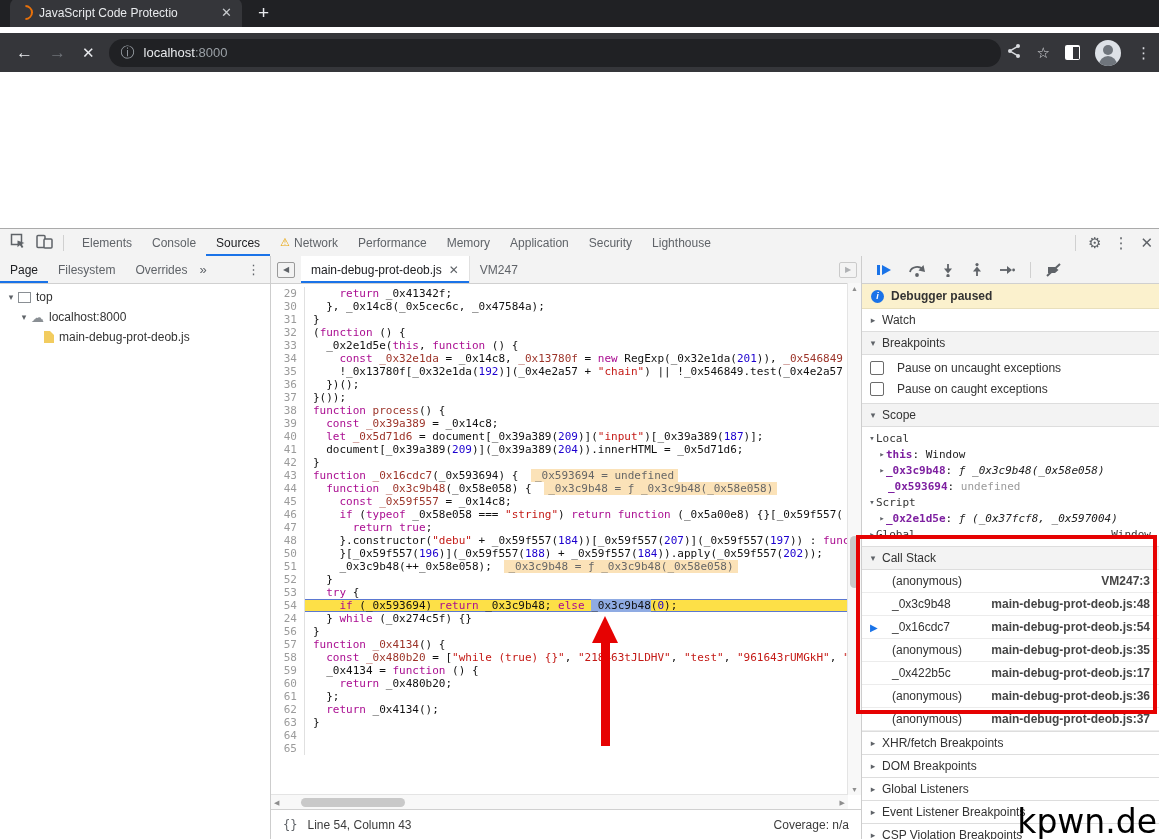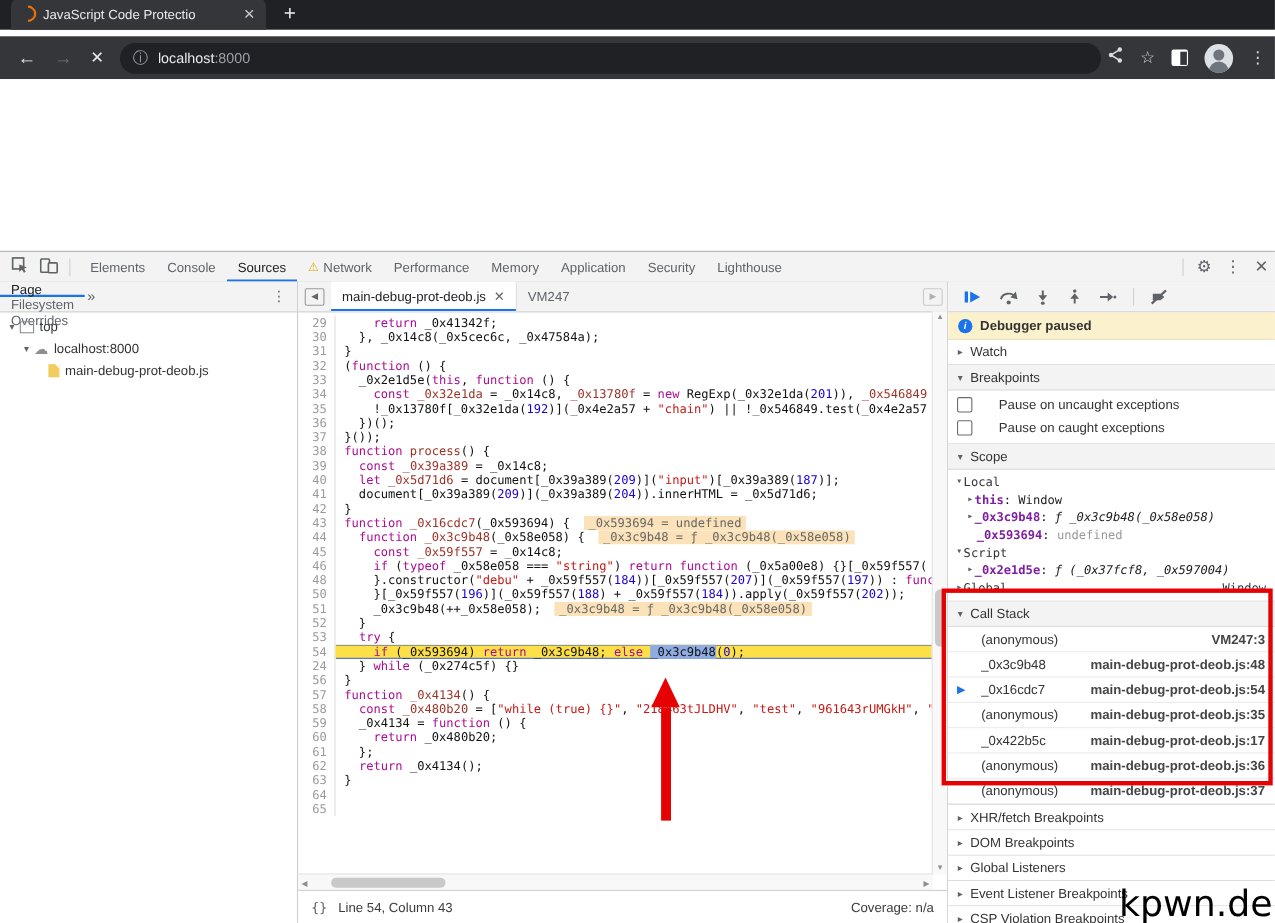--- a/index.html
+++ b/index.html
@@ -104,21 +104,21 @@
   .controls{height:27px;background:#f3f3f3;border-bottom:1px solid #d0d0d0;display:flex;align-items:center;
             gap:15px;padding-left:14px;}
   .ctl{display:flex;align-items:center;}
   .banner{height:24px;background:#fbf1cd;border-bottom:1px solid #e8dfbc;display:flex;align-items:center;
           gap:7px;padding-left:9px;font-weight:bold;color:#333;}
   .binfo{width:13px;height:13px;border-radius:50%;background:#1a73e8;color:#fff;font-size:9px;font-weight:bold;
          display:flex;align-items:center;justify-content:center;font-style:italic;}
   .sh{height:22px;display:flex;align-items:center;gap:5px;padding-left:7px;border-bottom:1px solid #ddd;background:#f3f3f3;}
   .sh.plain{background:#fff;}
   .tri{font-size:9px;color:#5f6368;width:8px;text-align:center;}
-  .bp-opt{height:21px;display:flex;align-items:center;gap:24px;padding-left:8px;}
+  .bp-opt{height:21px;display:flex;align-items:center;gap:13px;padding-left:8px;}
   .cb{width:12px;height:12px;border:1px solid #6b6b6b;border-radius:2px;background:#fff;flex:none;}
   .bp-wrap{border-bottom:1px solid #ddd;padding:2px 0 4px 0;}
 
   .scope-body{font-family:"DejaVu Sans Mono",monospace;font-size:11px;padding:3px 0 4px 0;border-bottom:1px solid #ddd;}
   .srow{height:16px;display:flex;align-items:center;white-space:pre;}
   .sname{color:#7d1fa0;font-weight:bold;}
   .sval.fn{font-style:italic;color:#222;}
   .sval.plain{color:#222;} .sval.muted{color:#9a9a9a;}
   .sright{margin-left:auto;margin-right:8px;color:#333;}
 
@@ -221,21 +221,21 @@
         <span class="g">⚙</span>
         <span class="g">⋮</span>
         <span class="g">✕</span>
       </div>
     </div>
 
     <div class="dt-body">
 
       <div class="sb">
         <div class="sb-tabs">
-          <div id="sb-tabs-list" style="display:flex;height:100%;flex-direction:column;">
+          <div id="sb-tabs-list" style="display:flex;height:100%;">
               <div class="sb-tab sel">Page</div>
               <div class="sb-tab">Filesystem</div>
               <div class="sb-tab">Overrides</div>
             </div>
           <span class="sb-more">»</span>
           <span class="sb-kebab">⋮</span>
         </div>
         <div class="tree" id="tree">
             <div class="trow" style="padding-left:6px">
               <span class="texp">▾</span>
@@ -281,20 +281,21 @@
             <div class="cl"><span class="ln">37</span><span class="ct"><span class="p">}());</span></span></div>
             <div class="cl"><span class="ln">38</span><span class="ct"><span class="k">function</span><span class="p"> </span><span class="d">process</span><span class="p">() {</span></span></div>
             <div class="cl"><span class="ln">39</span><span class="ct"><span class="p">  </span><span class="k">const</span><span class="p"> </span><span class="d">_0x39a389</span><span class="p"> = _0x14c8;</span></span></div>
             <div class="cl"><span class="ln">40</span><span class="ct"><span class="p">  </span><span class="k">let</span><span class="p"> </span><span class="d">_0x5d71d6</span><span class="p"> = document[_0x39a389(</span><span class="n">209</span><span class="p">)](</span><span class="s">"input"</span><span class="p">)[_0x39a389(</span><span class="n">187</span><span class="p">)];</span></span></div>
             <div class="cl"><span class="ln">41</span><span class="ct"><span class="p">  document[_0x39a389(</span><span class="n">209</span><span class="p">)](_0x39a389(</span><span class="n">204</span><span class="p">)).innerHTML = _0x5d71d6;</span></span></div>
             <div class="cl"><span class="ln">42</span><span class="ct"><span class="p">}</span></span></div>
             <div class="cl"><span class="ln">43</span><span class="ct"><span class="k">function</span><span class="p"> </span><span class="d">_0x16cdc7</span><span class="p">(_0x593694) { </span><span class="w">_0x593694 = undefined</span></span></div>
             <div class="cl"><span class="ln">44</span><span class="ct"><span class="p">  </span><span class="k">function</span><span class="p"> </span><span class="d">_0x3c9b48</span><span class="p">(_0x58e058) { </span><span class="w">_0x3c9b48 = ƒ _0x3c9b48(_0x58e058)</span></span></div>
             <div class="cl"><span class="ln">45</span><span class="ct"><span class="p">    </span><span class="k">const</span><span class="p"> </span><span class="d">_0x59f557</span><span class="p"> = _0x14c8;</span></span></div>
             <div class="cl"><span class="ln">46</span><span class="ct"><span class="p">    </span><span class="k">if</span><span class="p"> (</span><span class="k">typeof</span><span class="p"> _0x58e058 === </span><span class="s">"string"</span><span class="p">) </span><span class="k">return</span><span class="p"> </span><span class="k">function</span><span class="p"> (_0x5a00e8) {}[_0x59f557(</span></span></div>
+            <div class="cl"><span class="ln">47</span><span class="ct"><span class="p">      </span><span class="k">return</span><span class="p"> </span><span class="k">true</span><span class="p">;</span></span></div>
             <div class="cl"><span class="ln">48</span><span class="ct"><span class="p">    }.constructor(</span><span class="s">"debu"</span><span class="p"> + _0x59f557(</span><span class="n">184</span><span class="p">))[_0x59f557(</span><span class="n">207</span><span class="p">)](_0x59f557(</span><span class="n">197</span><span class="p">)) : </span><span class="k">func</span></span></div>
             <div class="cl"><span class="ln">50</span><span class="ct"><span class="p">    }[_0x59f557(</span><span class="n">196</span><span class="p">)](_0x59f557(</span><span class="n">188</span><span class="p">) + _0x59f557(</span><span class="n">184</span><span class="p">)).apply(_0x59f557(</span><span class="n">202</span><span class="p">));</span></span></div>
             <div class="cl"><span class="ln">51</span><span class="ct"><span class="p">    _0x3c9b48(++_0x58e058); </span><span class="w">_0x3c9b48 = ƒ _0x3c9b48(_0x58e058)</span></span></div>
             <div class="cl"><span class="ln">52</span><span class="ct"><span class="p">  }</span></span></div>
             <div class="cl"><span class="ln">53</span><span class="ct"><span class="p">  </span><span class="k">try</span><span class="p"> {</span></span></div>
             <div class="cl exec"><span class="ln">54</span><span class="ct"><span class="p">    </span><span class="k">if</span><span class="p"> (_0x593694) </span><span class="k">return</span><span class="p"> _0x3c9b48; </span><span class="k">else</span><span class="p"> </span><span class="x">_0x3c9b48</span><span class="p">(</span><span class="n">0</span><span class="p">);</span></span></div>
             <div class="cl"><span class="ln">24</span><span class="ct"><span class="p">  } </span><span class="k">while</span><span class="p"> (_0x274c5f) {}</span></span></div>
             <div class="cl"><span class="ln">56</span><span class="ct"><span class="p">}</span></span></div>
             <div class="cl"><span class="ln">57</span><span class="ct"><span class="k">function</span><span class="p"> </span><span class="d">_0x4134</span><span class="p">() {</span></span></div>
             <div class="cl"><span class="ln">58</span><span class="ct"><span class="p">  </span><span class="k">const</span><span class="p"> </span><span class="d">_0x480b20</span><span class="p"> = [</span><span class="s">"while (true) {}"</span><span class="p">, </span><span class="s">"218463tJLDHV"</span><span class="p">, </span><span class="s">"test"</span><span class="p">, </span><span class="s">"961643rUMGkH"</span><span class="p">, </span><span class="s">"</span></span></div>

